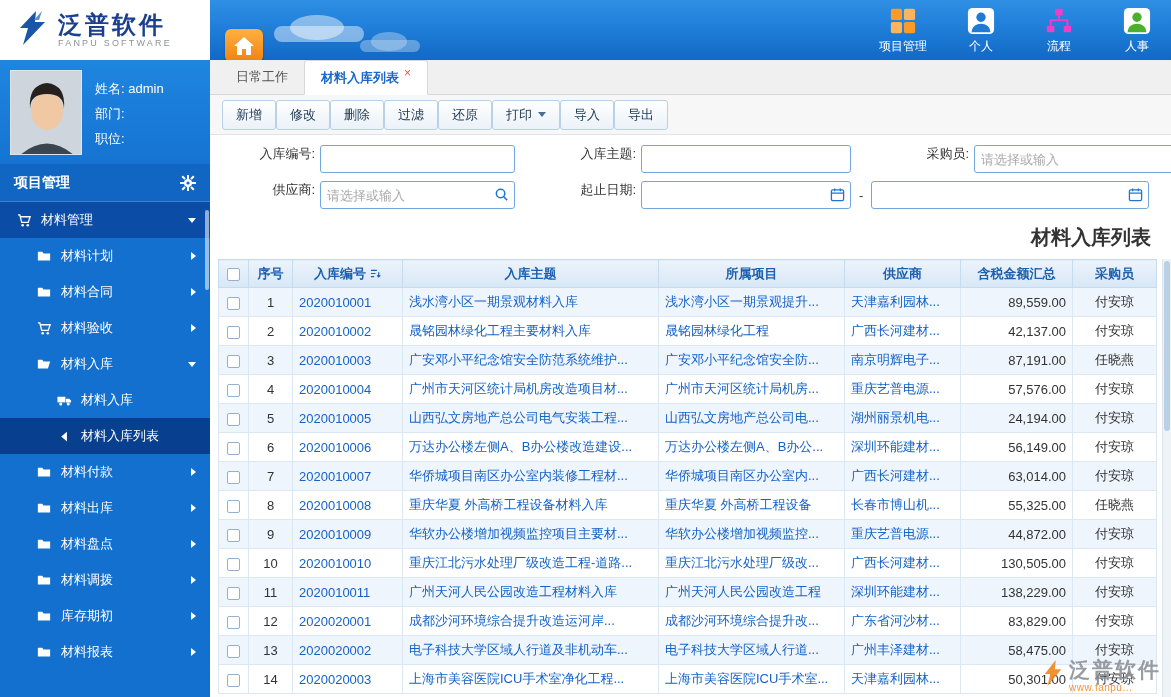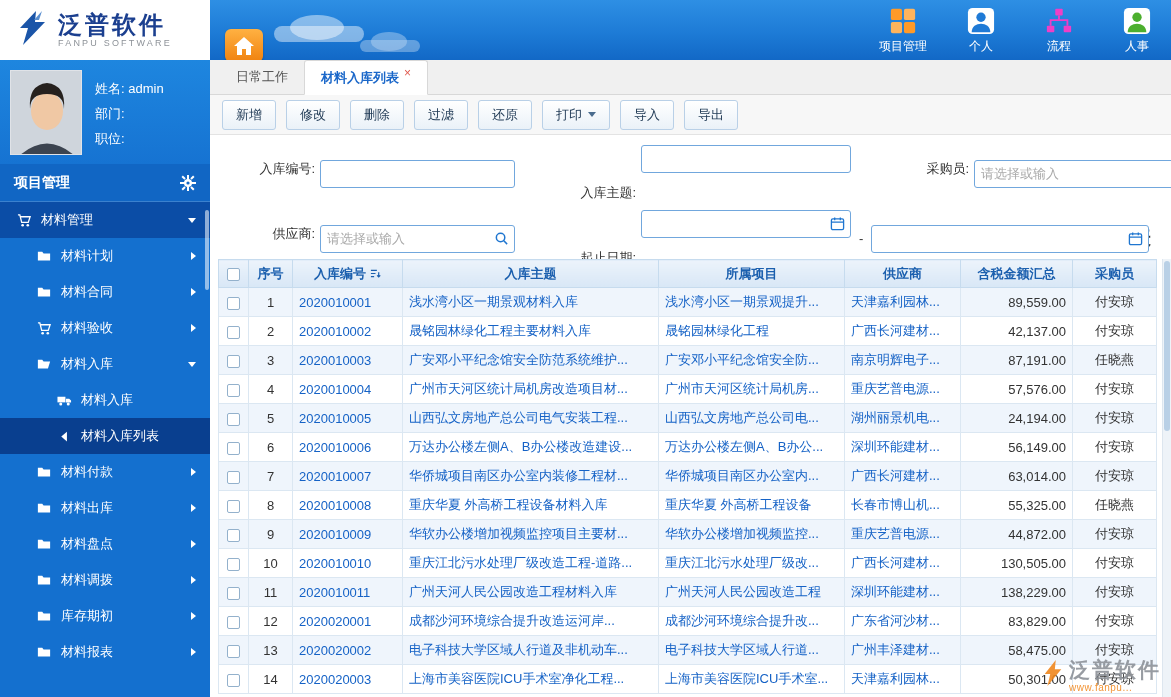--- a/index.html
+++ b/index.html
@@ -41,29 +41,29 @@
   .caret.right { margin-top:-4px; border-top:4px solid transparent; border-bottom:4px solid transparent; border-left:5px solid #fff; }
   .caret.down { margin-top:-2px; border-left:4px solid transparent; border-right:4px solid transparent; border-top:5px solid #fff; }
   .side-scroll { position:absolute; right:1px; top:150px; width:4px; height:80px; background:rgba(255,255,255,.55); border-radius:2px; }
 
   
   .main { position:absolute; top:60px; left:210px; right:0; bottom:0; background:#fff; }
   .tabbar { height:35px; background:#f0f0f0; border-bottom:1px solid #d8d8d8; display:flex; align-items:stretch; padding-left:10px; }
   .tab { display:flex; align-items:center; padding:0 16px; font-size:13px; color:#555; cursor:pointer; position:relative; }
   .tab.active { background:#fff; color:#1a67c9; font-weight:bold; border:1px solid #d8d8d8; border-bottom:1px solid #fff; margin-bottom:-1px; border-radius:3px 3px 0 0; }
   .tab-close { color:#e05a4f; font-size:12px; font-weight:normal; margin-left:5px; position:relative; top:-5px; cursor:pointer; }
-  .toolbar { height:40px; background:#f7f7f7; border-bottom:1px solid #e3e3e3; display:flex; align-items:center; gap:10px; padding:0 12px; }
+  .toolbar { height:40px; background:#f7f7f7; border-bottom:1px solid #e3e3e3; display:flex; align-items:center; padding:0 12px; }
   .btn { font-family:inherit; font-size:13px; color:#223c57; background:linear-gradient(180deg,#ffffff,#eaf1f8); border:1px solid #b9d0e7; border-radius:3px; padding:5px 13px; cursor:pointer; display:inline-flex; align-items:center; gap:6px; }
   .btn-caret { width:0; height:0; border-left:4px solid transparent; border-right:4px solid transparent; border-top:5px solid #4a6variable; border-top:5px solid #4a6c8e; display:inline-block; }
 
   .filters { padding:10px 8px 0 8px; background:#fff; height:82px; }
   .f-row { display:flex; align-items:center; margin-bottom:8px; }
   .f-label { font-size:13px; color:#333; text-align:right; margin-right:5px; white-space:nowrap; }
   .g1 .f-label { width:97px; }
-  .g2 { margin-left:26px; } .g2 .f-label { width:95px;margin-top:39px; }
+  .g2 { margin-left:26px; } .g2 .f-label { width:95px; }
   .g3 { margin-left:30px; } .g3 .f-label { width:88px; }
   .f-group { display:flex; align-items:flex-start; }
   .f-wrap { position:relative; display:inline-flex; align-items:center; }
   .f-input { height:28px; border:1px solid #71a7dd; border-radius:3px; font-size:13px; padding:0 6px; color:#333; font-family:inherit; }
   .f-input::placeholder { color:#a9a9a9; }
   .w195 { width:195px; } .w210 { width:210px; } .w222 { width:222px; padding-right:26px; } .w195s { width:195px; padding-right:26px; } .w210d { width:210px; padding-right:26px; } .w278 { width:278px; padding-right:26px; }
   .in-ic { position:absolute; right:6px; top:6px; cursor:pointer; line-height:0; }
   .range-sep { margin:0 8px; color:#333; font-size:13px; }
 
   .list-title { height:42px; line-height:40px; text-align:right; padding-right:20px; font-size:20px; font-weight:bold; color:#333; }

